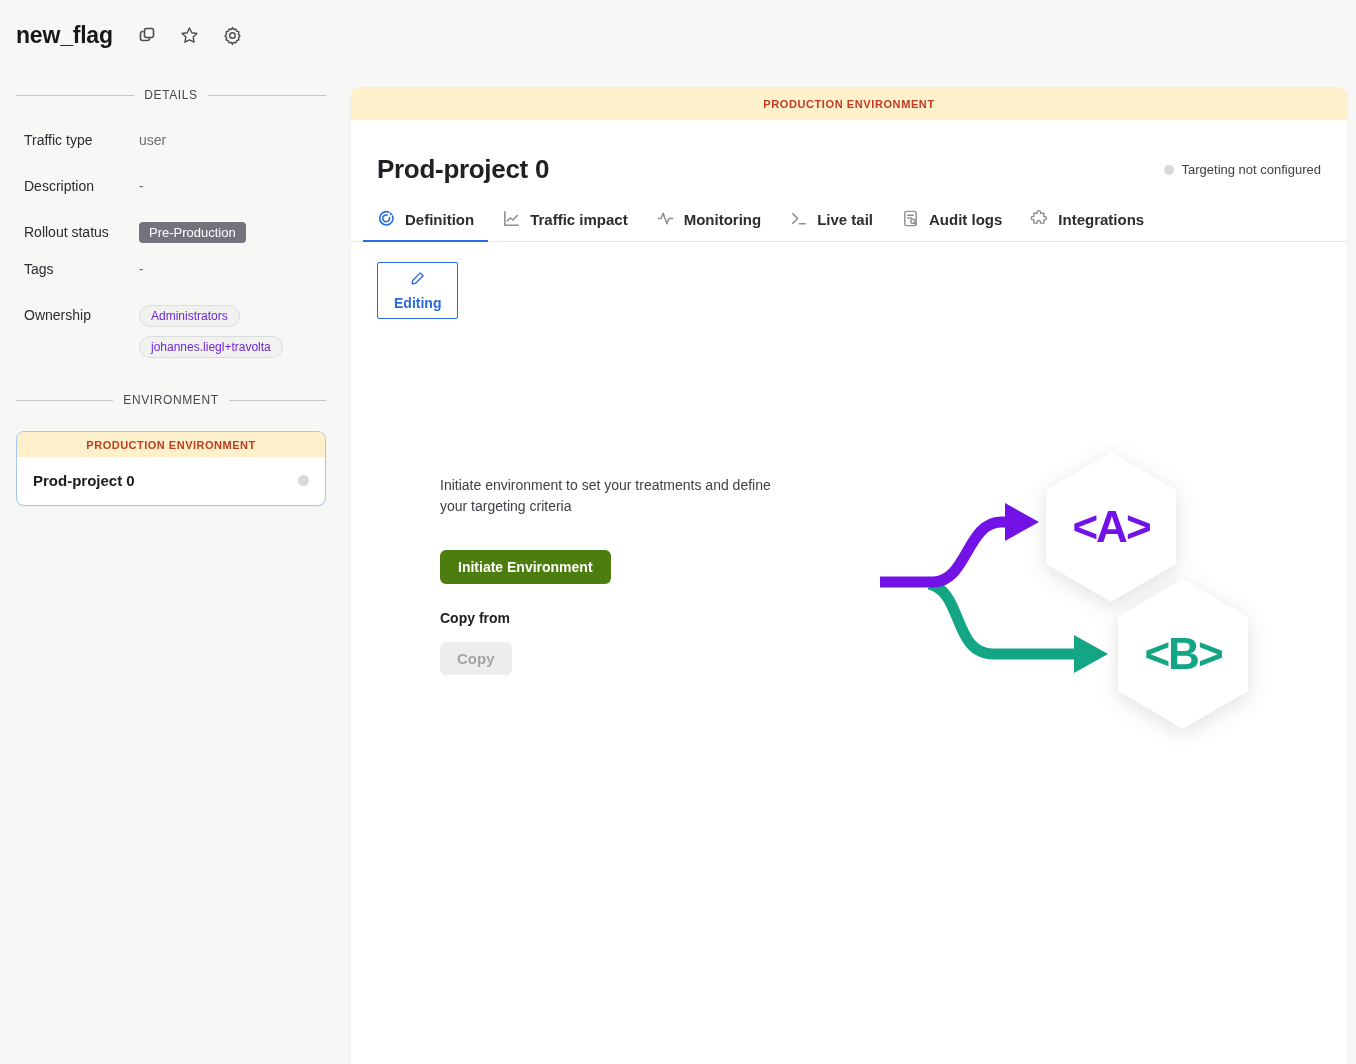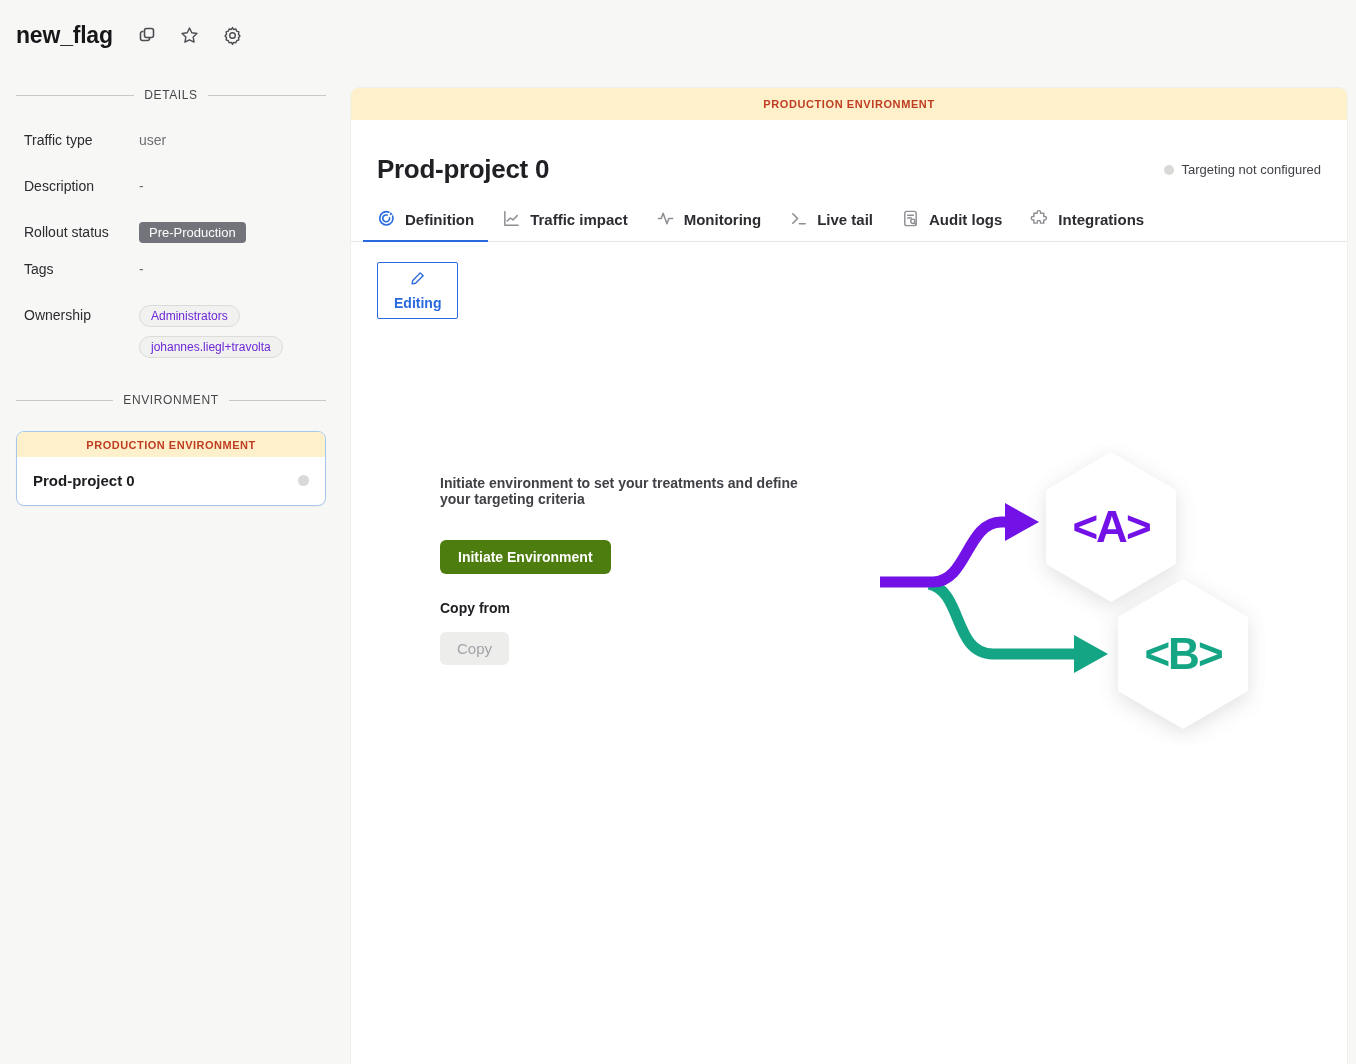--- a/index.html
+++ b/index.html
@@ -87,38 +87,38 @@
     display:flex; align-items:center; gap:9px;
     background:#ffffff; border:1px solid #2a6ade; color:#2a6ade;
     font-family:inherit; font-size:14px; font-weight:bold;
     border-radius:2px; padding:7px 16px; cursor:pointer;flex-direction:column;
   }
 
   
   .hero { position:absolute; left:0; top:352px; width:100%; }
   .hero-text { margin-left:89px; width:400px; }
   .hero-title { font-size:40px; line-height:45px; font-weight:bold; color:#333338; letter-spacing:-0.5px; width:330px; }
-  .hero-desc { margin-top:35px; font-size:14px; line-height:16px; color:#404046; width:360px;font-weight:bold; }
+  .hero-desc { margin-top:35px; font-size:14px; line-height:21px; color:#404046; width:360px; }
   .initiate-btn {
     margin-top:33px; background:#4d7c0f; color:#ffffff; border:none;
     font-family:inherit; font-size:14px; font-weight:bold;
     border-radius:6px; padding:9px 18px; cursor:pointer;
   }
   .copy-from-label { margin-top:26px; font-size:14px; font-weight:bold; color:#202024; }
   .copy-row { margin-top:16px; display:flex; align-items:center; gap:10px; }
   .select-box {
     width:186px; height:38px; border:1px solid #d9d9d7; border-radius:6px;
     display:flex; align-items:center; background:#fff; cursor:pointer;
   }
   .select-placeholder { flex:1; padding-left:12px; font-size:14px; color:#a2a2a8; white-space:nowrap; }
   .select-divider { width:1px; height:20px; background:#e3e3e1; }
   .select-caret { padding:0 10px; color:#9a9aa0; display:flex; }
   .copy-btn {
     background:#ededec; color:#a3a3a9; border:none; font-family:inherit;
-    font-size:15px; font-weight:normal; border-radius:6px; padding:8px 17px; cursor:default;
+    font-size:15px; font-weight:bold; border-radius:6px; padding:8px 17px; cursor:default;
   }
 
   .hero-art { position:absolute; left:520px; top:5px; }
   .hex { fill:#ffffff; filter:drop-shadow(0 5px 10px rgba(40,40,60,0.14)); }
   .hex-label { font-size:44px; font-weight:bold; font-family:"Liberation Sans", sans-serif; letter-spacing:-2px; }
 </style>
 </head>
 <body>
 
 <div class="top-header">

